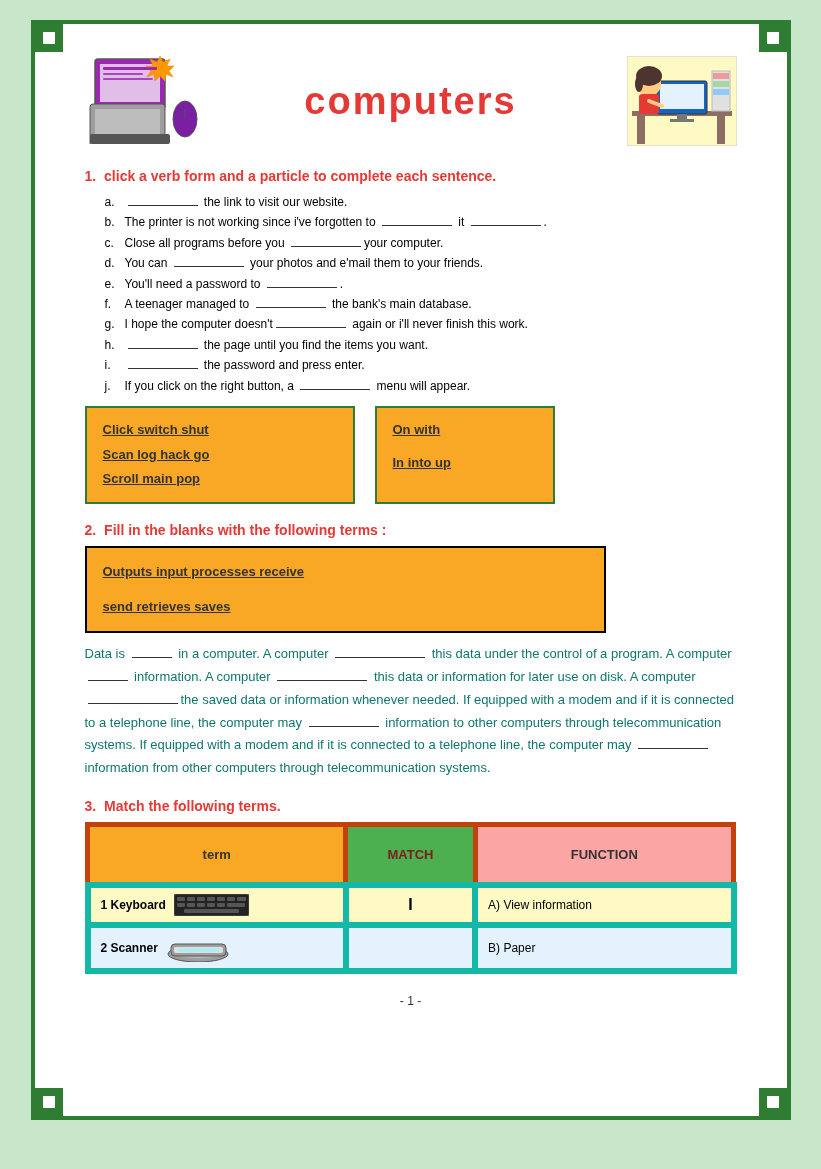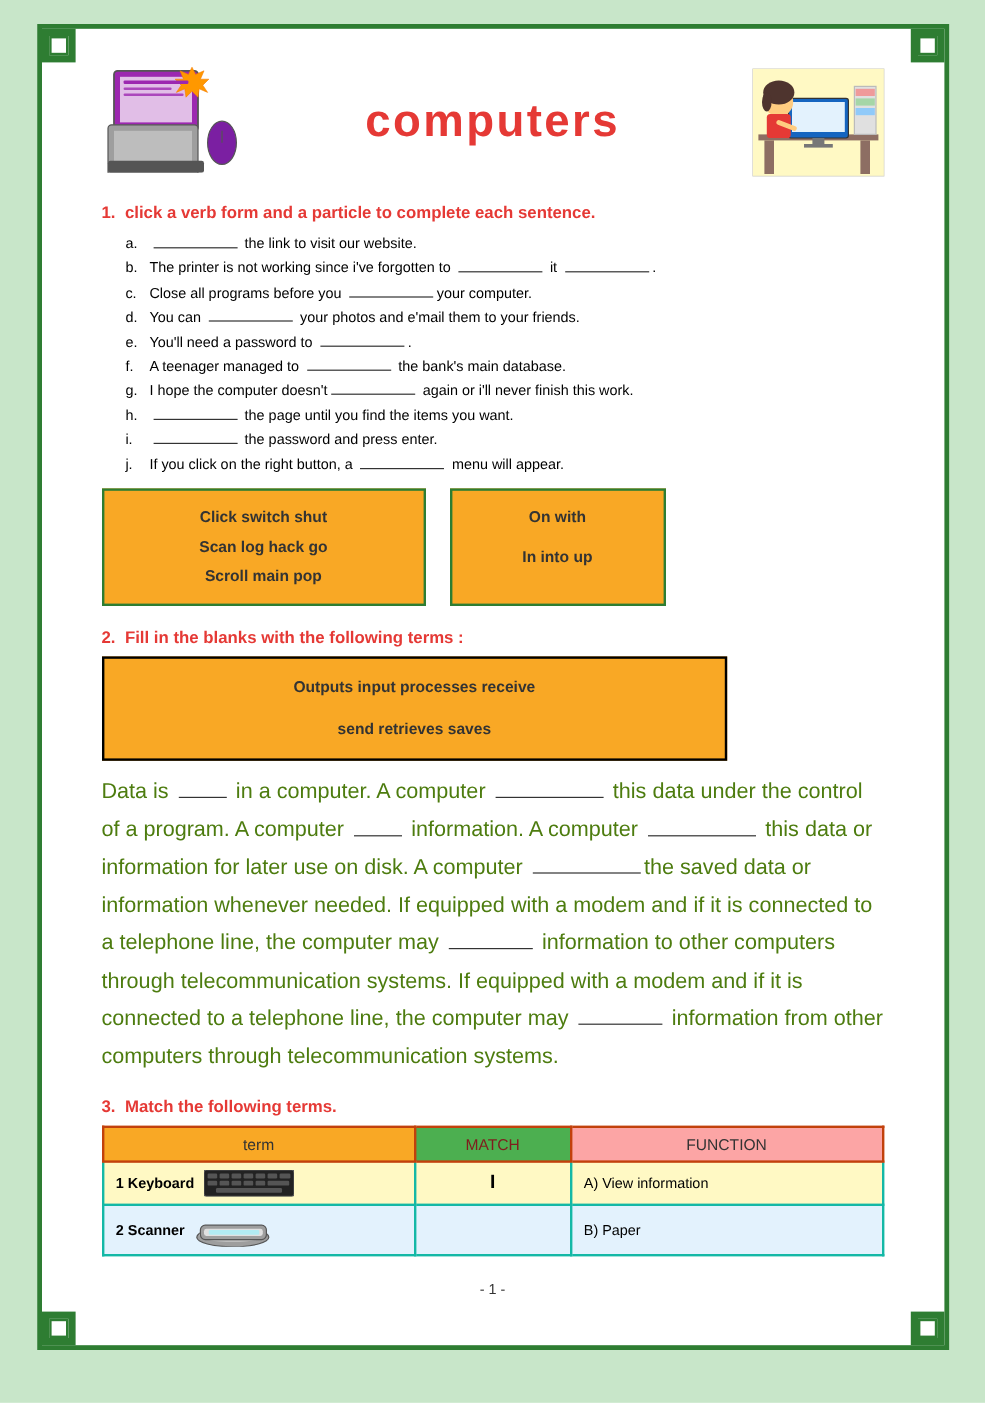--- a/index.html
+++ b/index.html
@@ -128,61 +128,62 @@
       margin-top: 10px;
       margin-bottom: 10px;
     }
     .word-box-left {
       width: 270px;
     }
     .word-box-right {
       width: 180px;
     }
     .word-row {
-      text-align: center;
+      text-align: left;
       line-height: 1.9;
+      text-decoration: underline;
     }
 
     .word-box2 {
       background: #f9a825;
       border: 2px solid #000000;
       padding: 12px 16px;
       font-size: 13px;
       font-weight: bold;
       color: #333;
       margin-top: 8px;
       margin-bottom: 10px;
       width: 80%;
     }
 
     .fill-text {
-      font-size: 18px;
+      font-size: 13px;
       line-height: 1.75;
-      color: #4d7c0f;
+      color: #0f766e;
     }
 
     .match-table {
       width: 100%;
       border-collapse: collapse;
       font-size: 12px;
       margin-top: 8px;
     }
     .match-table th {
-      padding: 6px 10px;
-      font-weight: normal;
+      padding: 20px 10px;
+      font-weight: bold;
       font-size: 13px;
-      border: 2px solid #c2410c;
+      border: 5px solid #c2410c;
     }
     .match-table th.col-term { background: #f9a825; color: #333; }
     .match-table th.col-match { background: #4caf50; color: #7f1d1d; }
     .match-table th.col-function { background: #fca5a5; color: #333; }
 
     .match-table td {
       padding: 6px 10px;
-      border: 2px solid #14b8a6;
+      border: 6px solid #14b8a6;
       vertical-align: middle;
     }
     .match-table tr:nth-child(odd) td { background: #fff9c4; }
     .match-table tr:nth-child(even) td { background: #e3f2fd; }
 
     .match-col-term { width: 40%; background: #fff9c4; font-weight: bold; }
     .match-col-match { width: 20%; background: #e3f2fd; text-align: center; font-size: 16px; font-weight: bold; }
     .match-col-func { width: 40%; background: #fff9c4; }
 
     .page-number {

